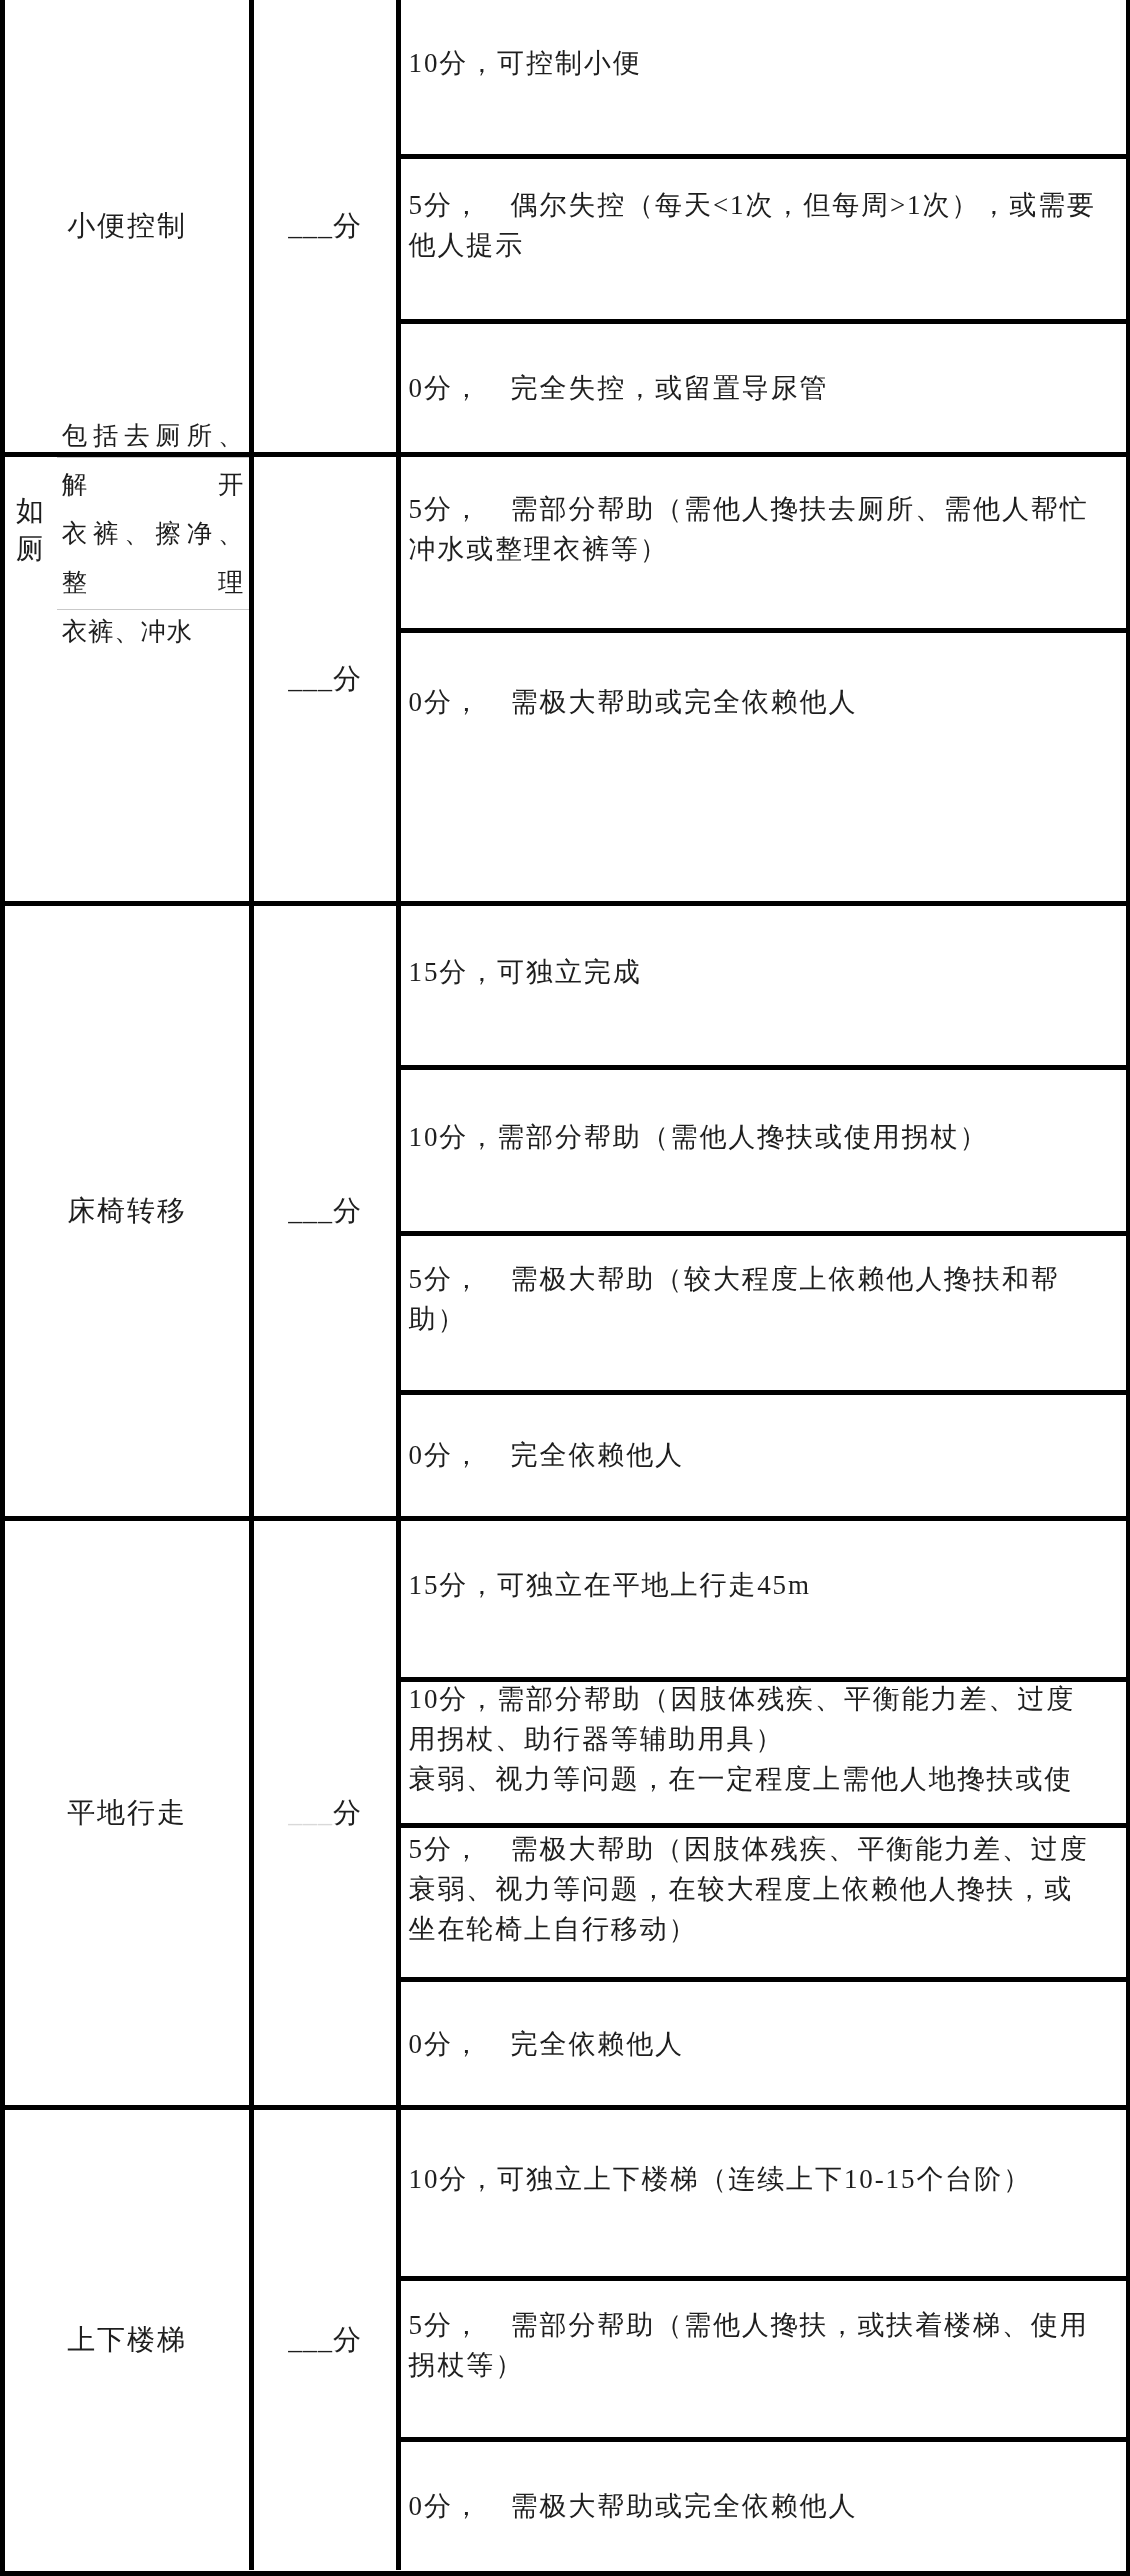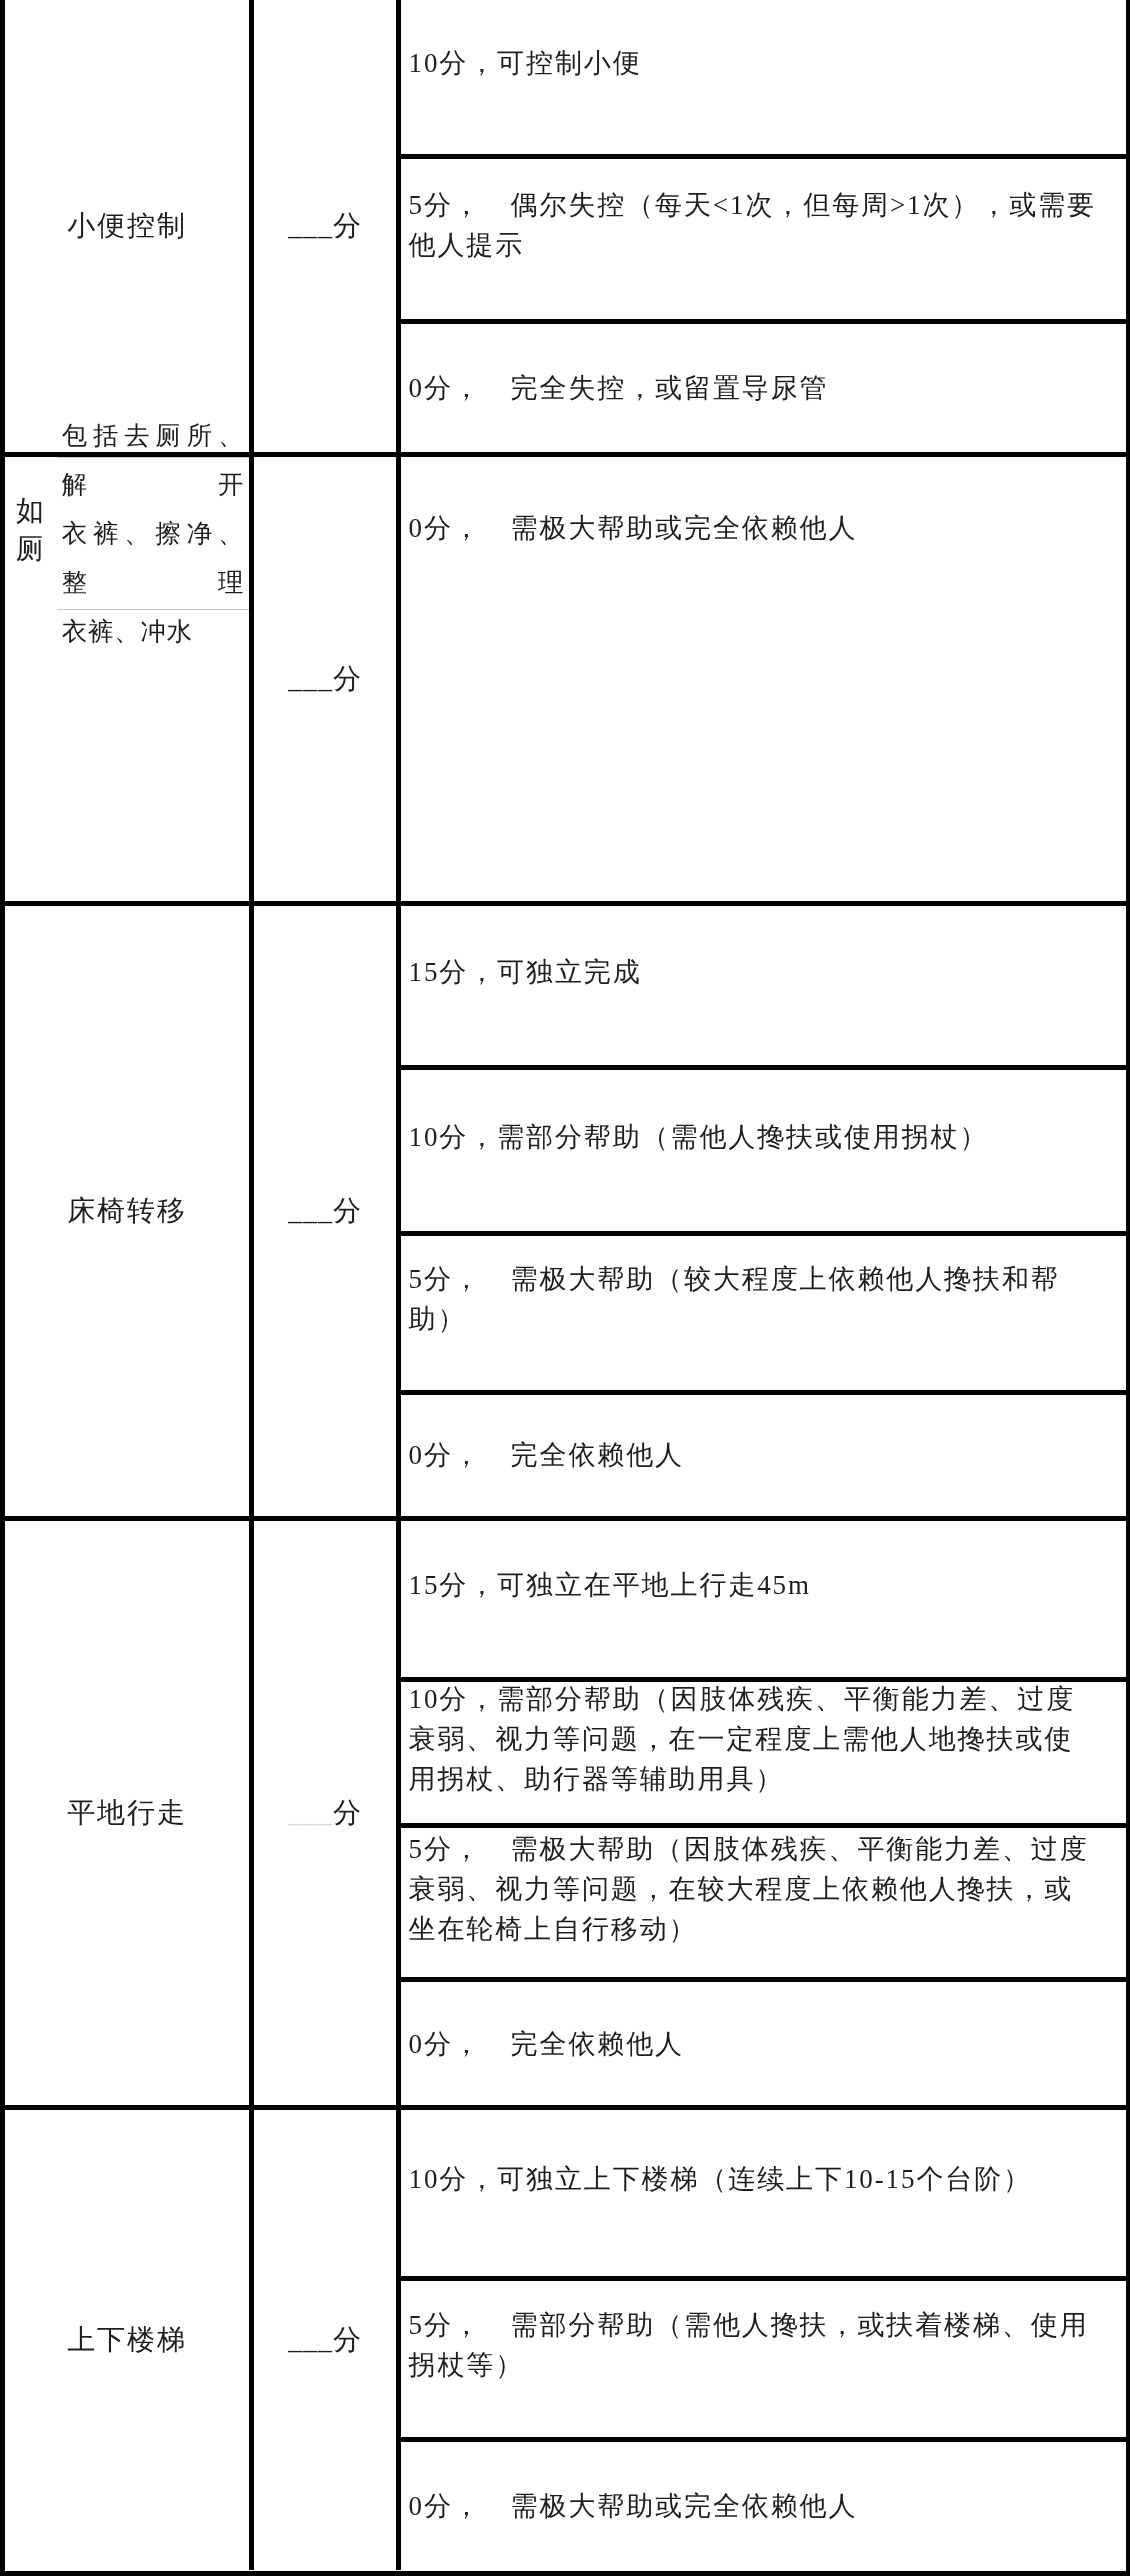--- a/index.html
+++ b/index.html
@@ -90,20 +90,24 @@
           <span class="nline">包括去厕所、解开</span>
           <span class="nline">衣裤、擦净、整理</span>
           <span class="nline last">衣裤、冲水</span>
         </div>
         <div class="wc-rest"></div>
       </div>
       <div class="c2">
         <span class="score"><span class="blank">___</span><span>分</span></span>
       </div>
       <div class="c3">
+        <div class="opt r2">
+          <div class="optline">5分，　需部分帮助（需他人搀扶去厕所、需他人帮忙</div>
+          <div class="optline">冲水或整理衣裤等）</div>
+        </div>
         <div class="opt r3">
           <div class="optline">0分，　需极大帮助或完全依赖他人</div>
         </div>
       </div>
     </div>
 
     <div class="section s3">
       <div class="c1">
         <div class="item-label">床椅转移</div>
       </div>
@@ -133,22 +137,22 @@
       </div>
       <div class="c2">
         <span class="score"><span class="blank light">___</span><span>分</span></span>
       </div>
       <div class="c3">
         <div class="opt r1">
           <div class="optline">15分，可独立在平地上行走45m</div>
         </div>
         <div class="opt r2">
           <div class="optline">10分，需部分帮助（因肢体残疾、平衡能力差、过度</div>
+          <div class="optline">用拐杖、助行器等辅助用具）</div>
           <div class="optline">衰弱、视力等问题，在一定程度上需他人地搀扶或使</div>
-          <div class="optline">用拐杖、助行器等辅助用具）</div>
         </div>
         <div class="opt r3">
           <div class="optline">5分，　需极大帮助（因肢体残疾、平衡能力差、过度</div>
           <div class="optline">衰弱、视力等问题，在较大程度上依赖他人搀扶，或</div>
           <div class="optline">坐在轮椅上自行移动）</div>
         </div>
         <div class="opt r4">
           <div class="optline">0分，　完全依赖他人</div>
         </div>
       </div>

